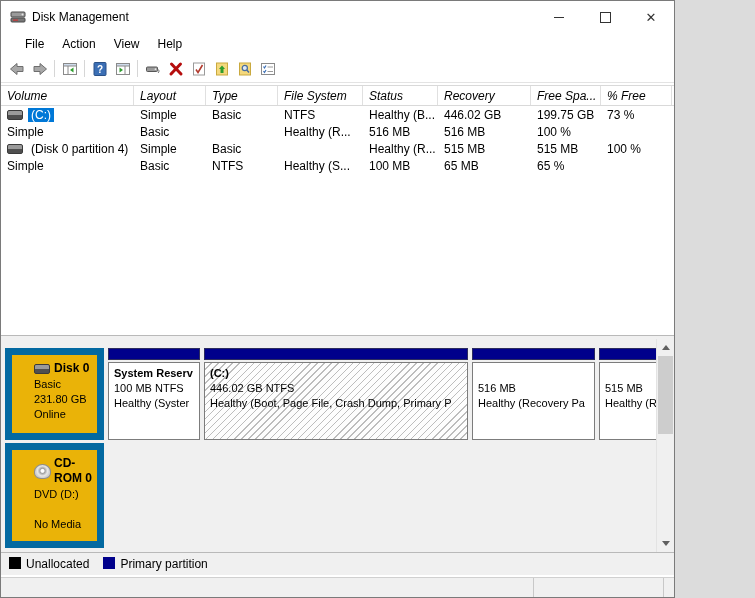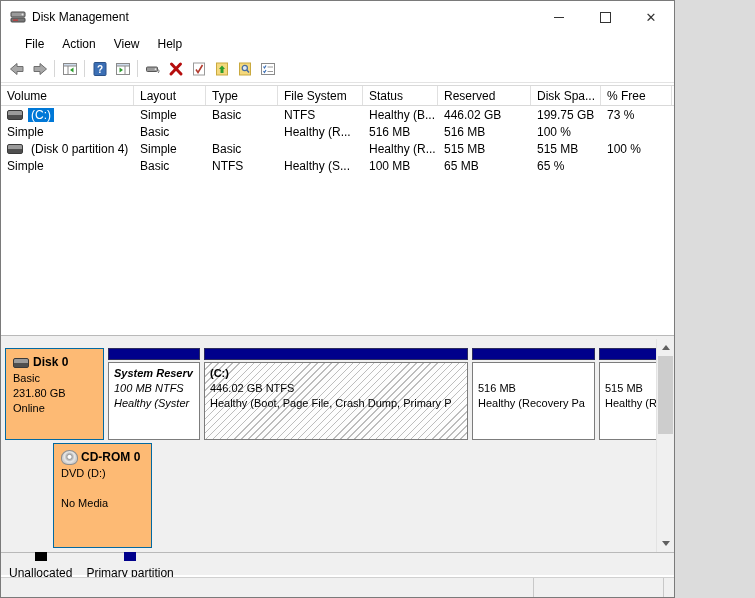--- a/index.html
+++ b/index.html
@@ -19,39 +19,39 @@
   .menubar{height:22px;display:flex;align-items:center;flex:none;font-size:12px;padding-left:15px;}
   .menu-item{padding:2px 9px;}
   
   .toolbar{height:27px;flex:none;display:flex;align-items:center;padding-left:4px;
     border-bottom:1px solid #e3e3e3;}
   .tbtn{width:23px;height:23px;display:flex;align-items:center;justify-content:center;flex:none;}
   .tsep{width:1px;height:17px;background:#d6d6d6;margin:0 3px;flex:none;}
   
   .vgrid{display:grid;grid-template-columns:133px 72px 72px 85px 75px 93px 70px 71px 1fr;}
   .vheader{flex:none;border-top:1px solid #d9d9d9;border-bottom:1px solid #d9d9d9;margin-top:2px;
-    font-size:12px;height:19px;align-items:center;background:#fff;}
+    font-size:12px;height:19px;align-items:center;background:#fff;font-style:italic;}
   .hcell{padding:0 0 0 6px;border-right:1px solid #e0e0e0;height:100%;display:flex;align-items:center;
     white-space:nowrap;overflow:hidden;}
   .hcell:last-child{border-right:none;}
   .vbody{height:229px;flex:none;background:#fff;overflow:hidden;font-size:12px;}
   .vrow{height:17px;align-items:center;}
   .vcell{padding-left:6px;white-space:nowrap;overflow:hidden;display:flex;align-items:center;}
   .vname{padding:0 3px;}
   .vname.sel{background:#0078d7;color:#fff;}
   .ico-drive{width:14px;height:8px;flex:none;margin-right:5px;border-radius:2px;
     background:linear-gradient(#9a9a9a 0 45%,#4f4f4f 45% 100%);border:1px solid #3a3a3a;}
   
   .splitter{height:3px;flex:none;background:#f0f0f0;border-top:1px solid #b9b9b9;}
   .graphic{flex:none;height:213px;background:#f0f0f0;position:relative;}
   .disk-row{display:flex;position:absolute;left:4px;right:21px;}
   .row-disk0{top:9px;height:92px;}
-  .row-cdrom{top:104px;height:105px;margin-left:48px;}
-  .disk-info{width:99px;flex:none;border:1px solid #0369a1;background:#fdba74;
-    font-size:11px;padding:6px 4px 0 7px;box-sizing:border-box;line-height:15px;}
+  .row-cdrom{top:104px;height:105px;}
+  .disk-info{width:99px;flex:none;border:7px solid #0369a1;background:#eab308;
+    font-size:11px;padding:6px 4px 0 22px;box-sizing:border-box;line-height:15px;}
   .disk-title{display:flex;align-items:center;font-weight:bold;font-size:12px;margin-bottom:1px;}
   .disk-title .ico-drive{margin-right:4px;}
   .ico-cd{width:15px;height:13px;flex:none;margin-right:3px;border-radius:50% 50% 40% 40%;
     background:radial-gradient(circle at 50% 45%,#fff 1.5px,#9f9f9f 2.5px,#e8e8e8 5px,#cfcfcf 7px);
     border:1px solid #8e8e8e;}
   .partitions{flex:1;display:flex;margin-left:4px;gap:4px;}
   .pblock{display:flex;flex-direction:column;flex:none;box-sizing:border-box;}
   .pstrip{height:12px;flex:none;background:#00008b;border:1px solid #2c2c5e;box-sizing:border-box;}
   .pbody{flex:1;margin-top:2px;border:1px solid #7c7c7c;background:#fff;overflow:hidden;
     font-size:11px;line-height:15px;padding:3px 0 0 5px;white-space:nowrap;}
@@ -64,21 +64,21 @@
   .sb-arrow{position:absolute;left:0;width:17px;height:17px;display:flex;align-items:center;justify-content:center;}
   .sb-up{top:0;} .sb-down{bottom:0;}
   .tri-up{width:0;height:0;border-left:4px solid transparent;border-right:4px solid transparent;
     border-bottom:5px solid #606060;}
   .tri-down{width:0;height:0;border-left:4px solid transparent;border-right:4px solid transparent;
     border-top:5px solid #606060;}
   .sb-thumb{position:absolute;left:1px;top:17px;width:15px;height:78px;background:#cdcdcd;}
   
   .legendbar{height:22px;flex:none;background:#f0f0f0;border-top:1px solid #b9b9b9;
     display:flex;align-items:center;font-size:12px;padding-left:8px;gap:14px;}
-  .legend-item{display:flex;align-items:center;gap:5px;flex-direction:column;}
+  .legend-item{display:flex;gap:5px;}
   .legend-swatch{width:12px;height:12px;flex:none;}
   .statusbar{height:19px;flex:none;background:#f0f0f0;border-top:1px solid #d0d0d0;
     margin-top:2px;display:flex;}
   .seg{border-right:1px solid #c8c8c8;height:100%;box-sizing:border-box;}
   .seg1{width:533px;} .seg2{width:130px;} .seg3{flex:1;border-right:none;}
   .bottomedge{flex:1;background:#f0f0f0;}
 </style>
 </head>
 <body>
 
@@ -191,22 +191,22 @@
       </svg>
     </div>
   </div>
 
   <div class="vheader vgrid">
     <div class="hcell">Volume</div>
     <div class="hcell">Layout</div>
     <div class="hcell">Type</div>
     <div class="hcell">File System</div>
     <div class="hcell">Status</div>
-    <div class="hcell">Reserved</div>
-    <div class="hcell">Disk Spa...</div>
+    <div class="hcell">Recovery</div>
+    <div class="hcell">Free Spa...</div>
     <div class="hcell">% Free</div>
     <div class="hcell"></div>
   </div>
 
   <div class="vbody">
       <div class="vrow vgrid">
         <div class="vcell">
           <span class="ico-drive"></span>
           <span class="vname sel">(C:)</span>
         </div>
@@ -263,21 +263,21 @@
       <div class="disk-info">
         <div class="disk-title">
           <span class="ico-drive"></span>
           <span>Disk 0</span>
         </div>
         <div>Basic</div>
         <div>231.80 GB</div>
         <div>Online</div>
       </div>
       <div class="partitions">
-          <div class="pblock" style="width: 92px; font-style: italic;">
+          <div class="pblock" style="width: 92px;">
             <div class="pstrip"></div>
             <div class="pbody">
               <div class="pline b">System Reserv</div>
               <div class="pline">100 MB NTFS</div>
               <div class="pline">Healthy (Syster</div>
             </div>
           </div>
           <div class="pblock" style="width: 264px;">
             <div class="pstrip"></div>
             <div class="pbody hatch">

